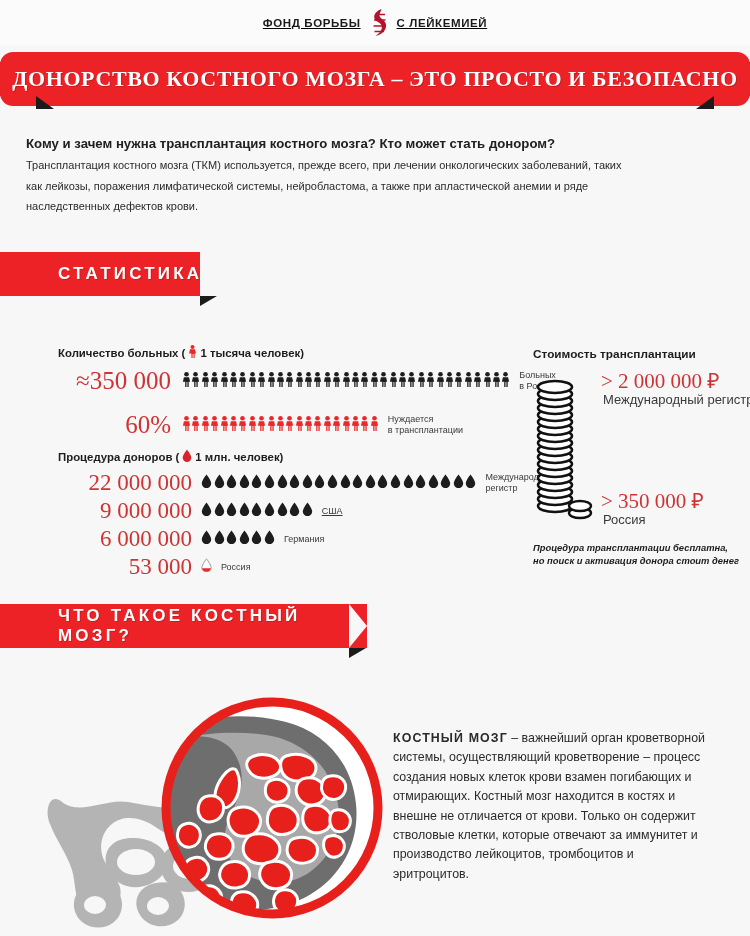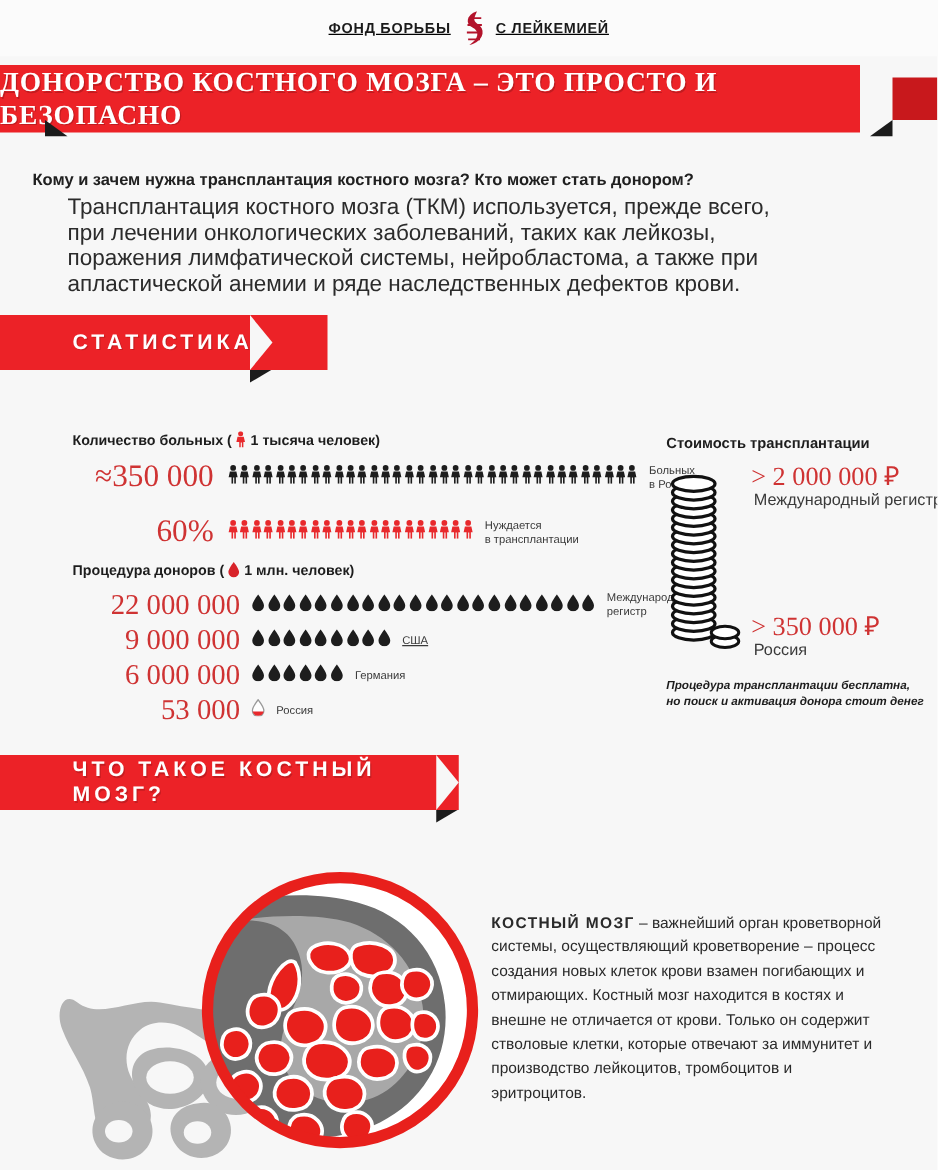--- a/index.html
+++ b/index.html
@@ -56,22 +56,23 @@
   }
   .ribbon-title {
     color: #ffffff;
     font-family: "Liberation Serif", serif;
     font-weight: bold;
   }
 
   
   #hero-ribbon {
     top: 52px; left: 0;
-    width: 688px; height: 54px;
+    width: 750px; height: 54px;
     justify-content: center;
+    border-radius: 13px;
   }
   #hero-ribbon .ribbon-title {
     font-size: 22px;
     letter-spacing: 0.6px;
     text-shadow: 1px 1px 0 rgba(0,0,0,0.18);
   }
   .hero-band-l {
     position: absolute;
     top: 62px; left: 0;
     width: 36px; height: 34px;
@@ -140,24 +141,23 @@
     width: 600px;
   }
   .intro-q {
     font-size: 13.2px;
     font-weight: bold;
     color: #202020;
     line-height: 20px;
     margin-bottom: 1px;
   }
   .intro-p {
-    font-size: 18px;
+    font-size: 11px;
     color: #2b2b2b;
     line-height: 20.5px;
-    margin-left: 28px;
   }
 
   
   .stat-block { position: absolute; }
   .stat-head {
     font-size: 11.4px;
     font-weight: bold;
     color: #1d1d1d;
     display: flex;
     align-items: center;
@@ -259,21 +259,21 @@
     <span class="ribbon-title">ДОНОРСТВО КОСТНОГО МОЗГА – ЭТО ПРОСТО И БЕЗОПАСНО</span>
   </div>
   <div class="hero-tri-l"></div>
   <div class="hero-tri-r"></div>
 
   <div class="intro">
     <div class="intro-q">Кому и зачем нужна трансплантация костного мозга? Кто может стать донором?</div>
     <div class="intro-p">Трансплантация костного мозга (ТКМ) используется, прежде всего, при лечении онкологических заболеваний, таких как лейкозы, поражения лимфатической системы, нейробластома, а также при апластической анемии и ряде наследственных дефектов крови.</div>
   </div>
 
-  <div class="sec-ribbon" style="top:252px; width:262px;">
+  <div class="sec-ribbon" style="top:252px; width:200px;">
     <span class="sec-label">СТАТИСТИКА</span>
   </div>
   <div class="sec-arrow" style="top:252px; left:200px;"></div>
   <div class="sec-fold" style="top:296px; left:200px; border-width:0 0 10px 17px; border-color:transparent transparent transparent #1b1b1b;"></div>
 
   <div class="stat-block" style="left:58px; top:345px;">
     <div class="stat-head">
       <span>Количество больных (</span>
       <span class="legend-icon">
         <svg width="9" height="13" viewBox="0 0 9 13">

